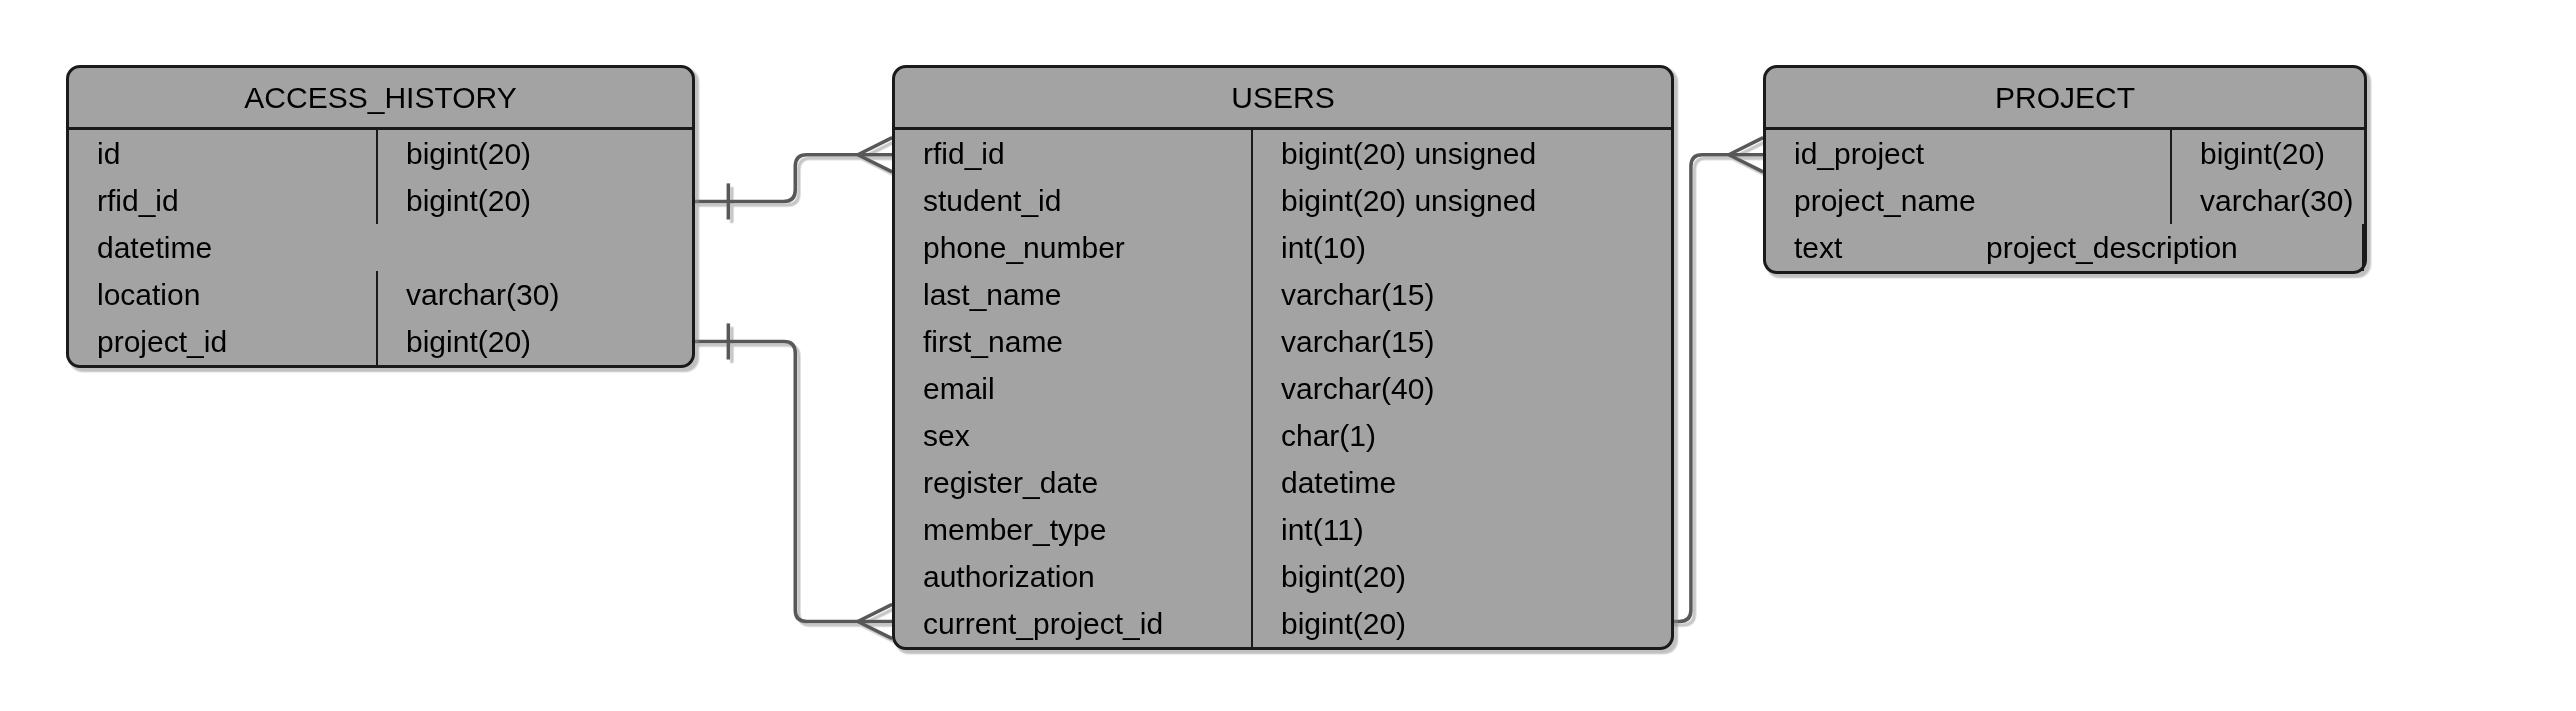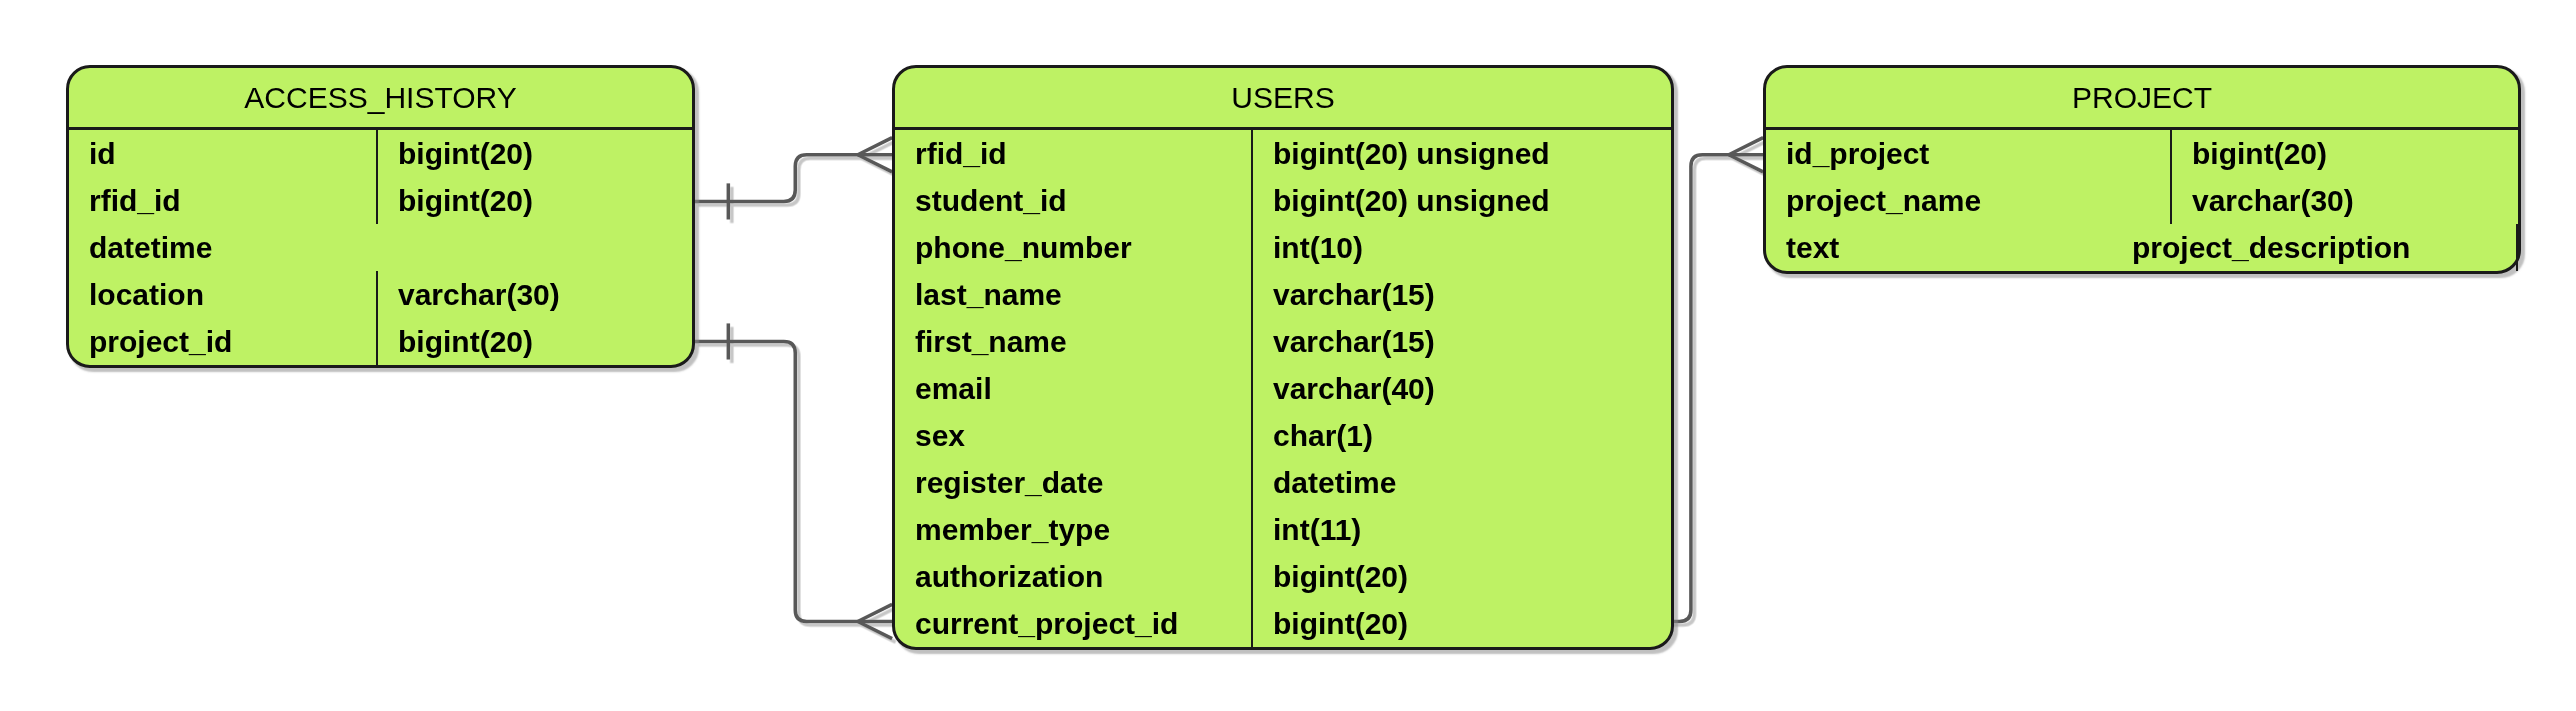--- a/index.html
+++ b/index.html
@@ -3,30 +3,30 @@
 <meta charset="utf-8">
 <style>
   html,body{margin:0;padding:0;background:#ffffff;}
   .canvas{
     position:relative;width:2576px;height:712px;background:#ffffff;
     font-family:"Liberation Sans","DejaVu Sans",sans-serif;color:#000;overflow:hidden;
   }
   .connectors{position:absolute;left:0;top:0;}
   .connector-line{fill:none;stroke:#595959;stroke-width:4;}
   .entity{
-    position:absolute;background:#bef264;border:3.5px solid #1a1a1a;border-radius:24px;
+    position:absolute;background:#a3a3a3;border:3.5px solid #1a1a1a;border-radius:14px;
     box-shadow:3.5px 3.5px 1.8px rgba(140,140,140,0.55);box-sizing:border-box;
   }
   .entity-title{
     height:59px;line-height:59px;text-align:center;font-size:30px;
     border-bottom:3.5px solid #1a1a1a;white-space:nowrap;overflow:hidden;
   }
   .entity-rows{display:block;}
   .row{display:flex;height:47px;line-height:47px;font-size:30px;}
-  .cell{box-sizing:border-box;padding-left:20px;white-space:nowrap;overflow:hidden;font-weight:bold;}
+  .cell{box-sizing:border-box;padding-left:28px;white-space:nowrap;overflow:hidden;}
   .cell.name{flex:0 0 var(--namew);border-right:2.6px solid #1a1a1a;}
   .cell.type{flex:1;}
 </style>
 </head>
 <body>
 
 <div class="canvas">
 
   <svg class="connectors" width="2576" height="712" viewBox="0 0 2925 808">
     <defs>
@@ -125,21 +125,21 @@
         <div class="cell name">authorization</div>
         <div class="cell type">bigint(20)</div>
       </div>
         <div class="row">
         <div class="cell name">current_project_id</div>
         <div class="cell type">bigint(20)</div>
       </div>
       </div>
   </div>
 
-  <div class="entity" style="left:1763px;top:65px;width:758px;--namew:406px;">
+  <div class="entity" style="left:1763px;top:65px;width:604px;--namew:406px;">
     <div class="entity-title">PROJECT</div>
     <div class="entity-rows">
         <div class="row">
         <div class="cell name">id_project</div>
         <div class="cell type">bigint(20)</div>
       </div>
         <div class="row">
         <div class="cell name">project_name</div>
         <div class="cell type">varchar(30)</div>
       </div>

